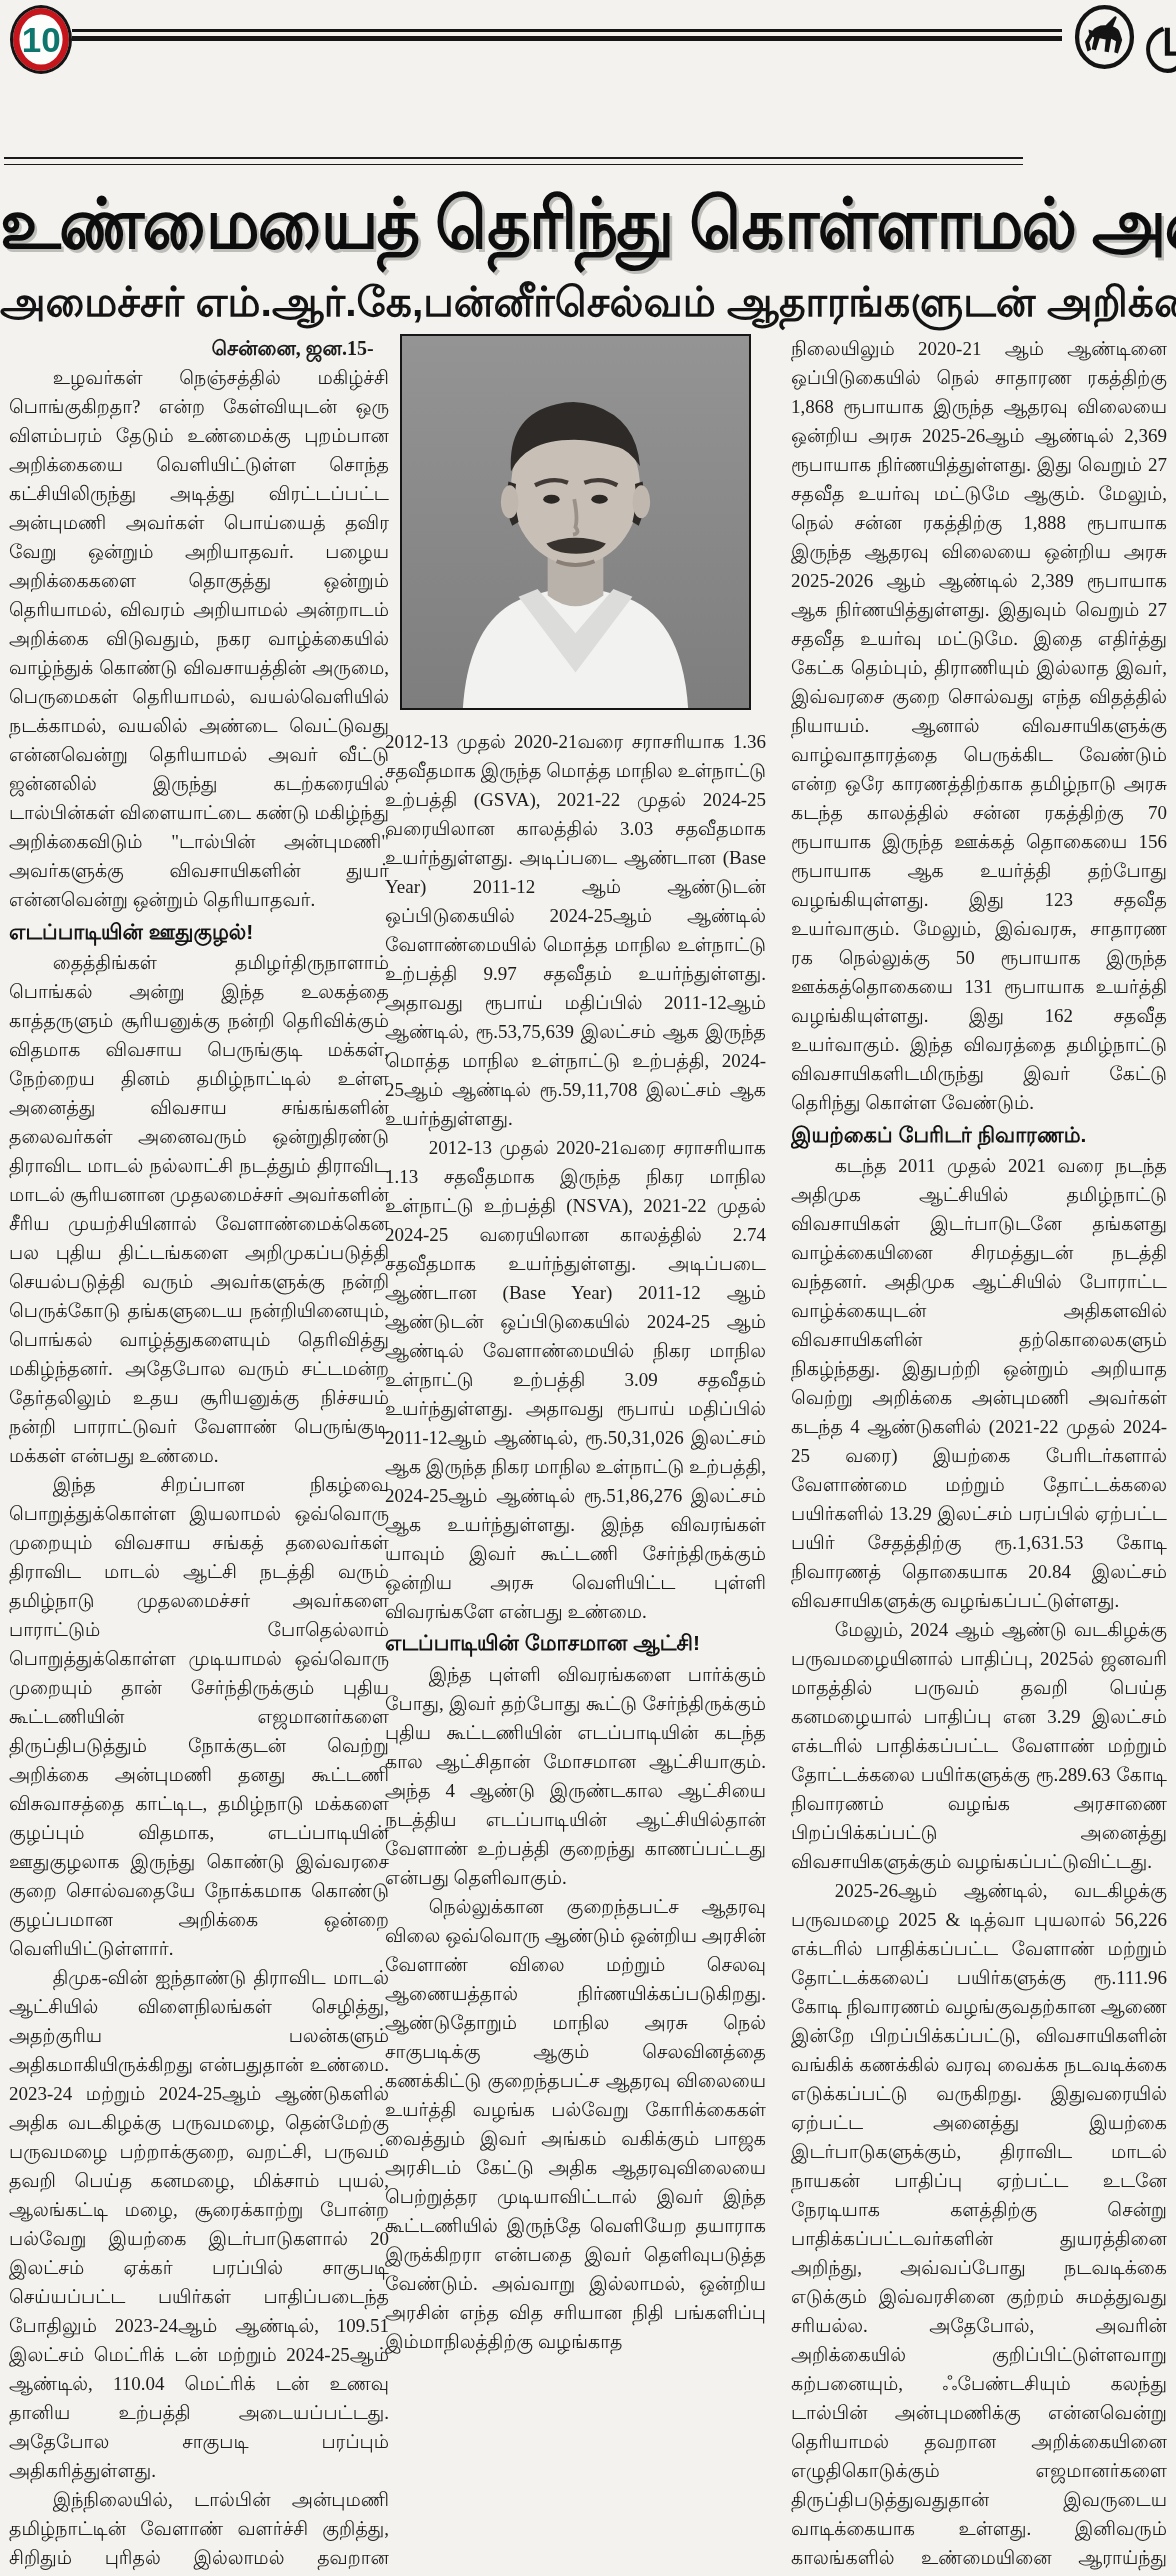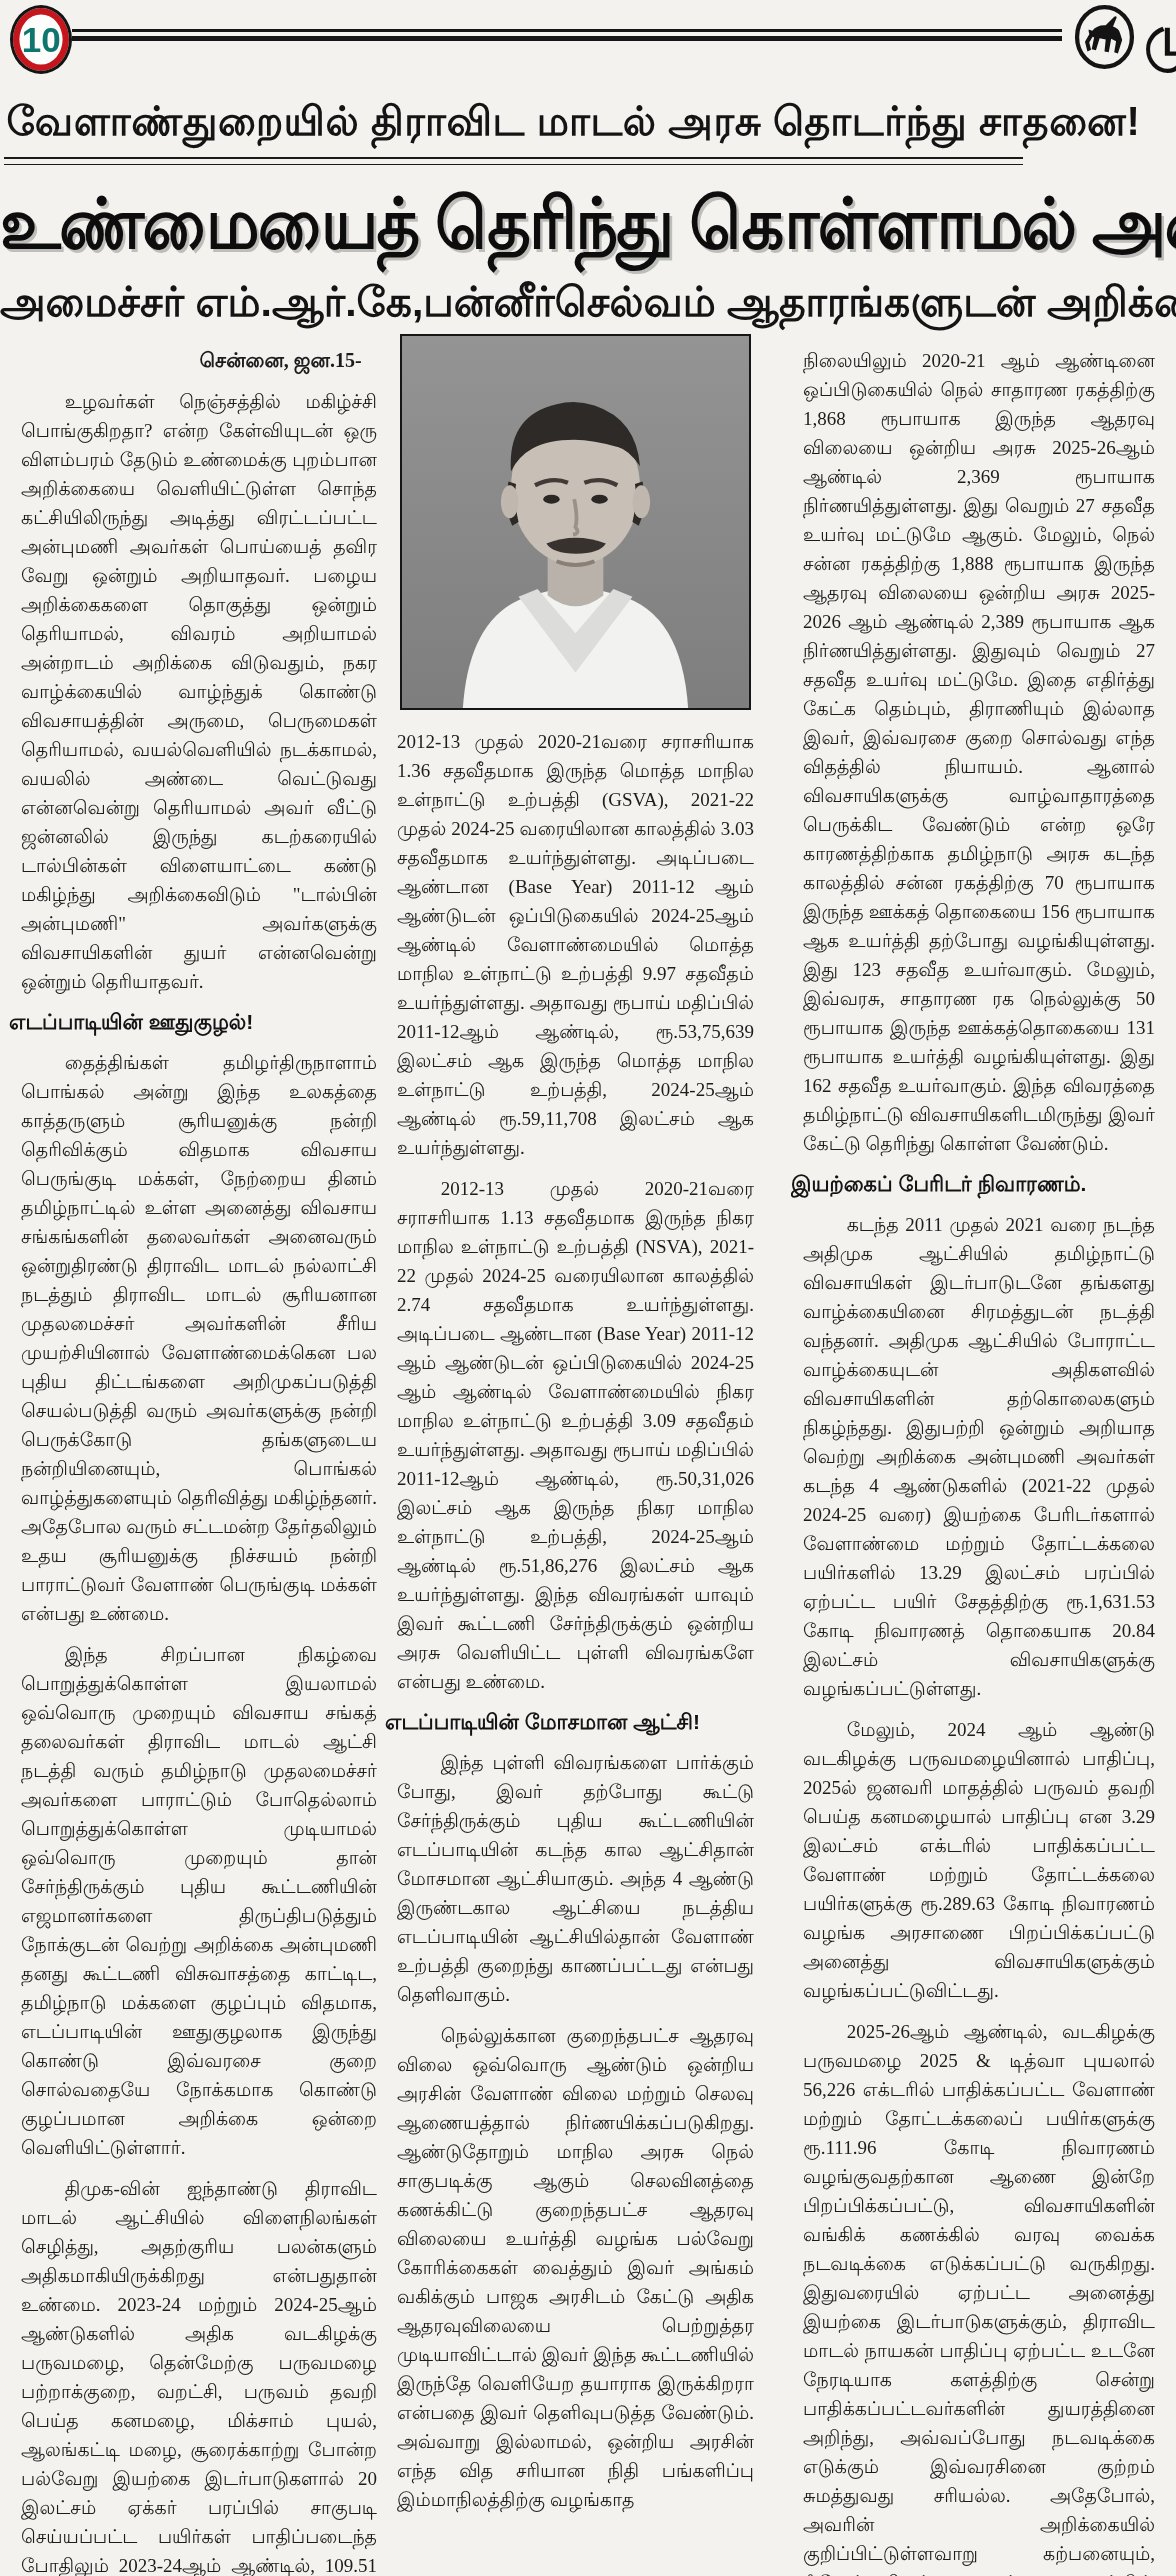--- a/index.html
+++ b/index.html
@@ -70,21 +70,21 @@
     overflow:hidden;
   }
   .col1{left:9px;width:380px;}
   .col2{left:385px;width:381px;}
   .col3{left:791px;width:376px;}
 
   .dateline{
     text-align:right;padding-right:15.4px;font-size:20px;margin:0 0 1.3px 0;
     font-weight:bold;
   }
-  .col p{margin:12px;text-indent:2.3em;}
+  .col p{margin:0;text-indent:2.3em;}
   .col p.cont{text-indent:0;}
   .col h3{
     margin:3.8px 0 2.6px 0;text-align:left;text-indent:0;
     font-family:"Liberation Sans","DejaVu Sans",sans-serif;
     font-weight:800;font-size:21px;line-height:28px;color:#141414;
   }
   .col h3 .hline{display:block;}
 
   
   .photo-frame{
@@ -109,21 +109,20 @@
     <svg viewBox="0 0 100 108" xmlns="http://www.w3.org/2000/svg">
       <ellipse cx="50" cy="54" rx="45" ry="49" fill="none" stroke="#141414" stroke-width="7"></ellipse>
 
       <path fill="#141414" d="M30 44 q8 -10 22 -9 l14 -14 q3 -2 4 1 l-6 15 q10 3 12 12 l3 10 -7 22 -6 -2 3 -18 -8 -4 -4 22 -7 -1 2 -20 -10 -2 -6 20 -7 -2 4 -19 q-10 -3 -9 -13 z"></path>
       <path fill="#141414" d="M26 48 l-8 14 4 16 6 -3 -3 -12 6 -10 z"></path>
     </svg>
   </div>
 
   <div class="masthead-partial">மு</div>
 
-  <div class="kicker">வேளாண்துறையில் திராவிட மாடல் அரசு தொடர்ந்து சாதனை!</div>
   <div class="kicker-underline"></div>
 
   <div class="main-headline">உண்மையைத் தெரிந்து கொள்ளாமல் அன்புமணி அறிக்கை விடுவதா?</div>
 
   <div class="sub-headline">அமைச்சர் எம்.ஆர்.கே,பன்னீர்செல்வம் ஆதாரங்களுடன் அறிக்கை!</div>
 
   <div class="col col1">
     <p class="dateline cont">சென்னை, ஜன.15-</p>
     <p>உழவர்கள் நெஞ்சத்தில் மகிழ்ச்சி பொங்குகிறதா? என்ற கேள்வியுடன் ஒரு விளம்பரம் தேடும் உண்மைக்கு புறம்பான அறிக்கையை வெளியிட்டுள்ள சொந்த கட்சியிலிருந்து அடித்து விரட்டப்பட்ட அன்புமணி அவர்கள் பொய்யைத் தவிர வேறு ஒன்றும் அறியாதவர். பழைய அறிக்கைகளை தொகுத்து ஒன்றும் தெரியாமல், விவரம் அறியாமல் அன்றாடம் அறிக்கை விடுவதும், நகர வாழ்க்கையில் வாழ்ந்துக் கொண்டு விவசாயத்தின் அருமை, பெருமைகள் தெரியாமல், வயல்வெளியில் நடக்காமல், வயலில் அண்டை வெட்டுவது என்னவென்று தெரியாமல் அவர் வீட்டு ஜன்னலில் இருந்து கடற்கரையில் டால்பின்கள் விளையாட்டை கண்டு மகிழ்ந்து அறிக்கைவிடும் "டால்பின் அன்புமணி" அவர்களுக்கு விவசாயிகளின் துயர் என்னவென்று ஒன்றும் தெரியாதவர்.</p>
     <h3>எடப்பாடியின் ஊதுகுழல்!</h3>

